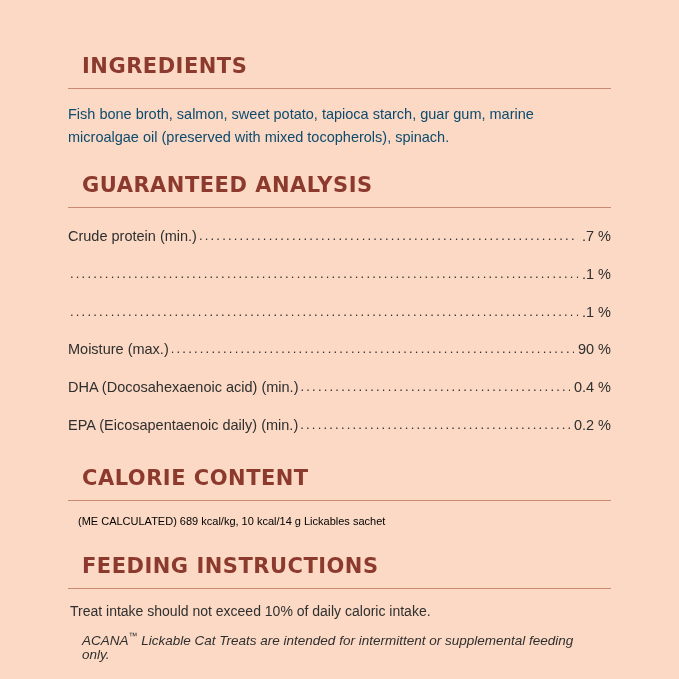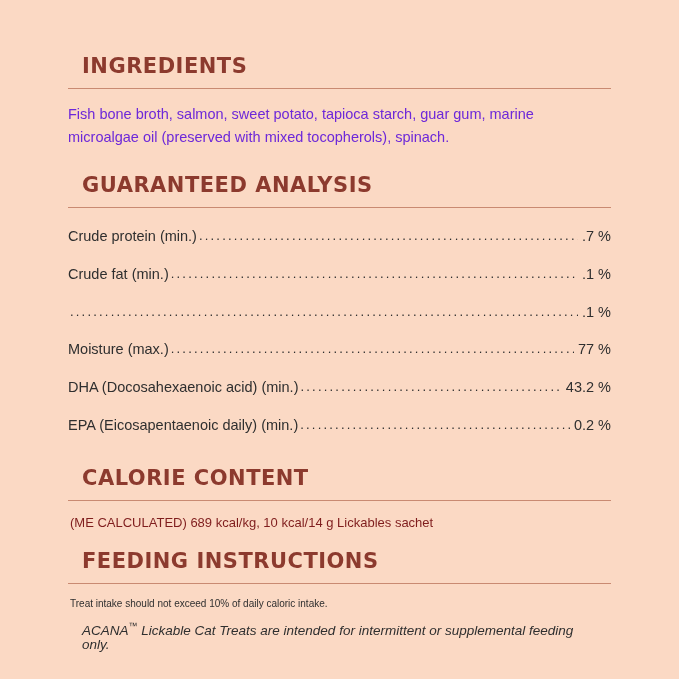--- a/index.html
+++ b/index.html
@@ -36,21 +36,21 @@
   }
   .rule {
     border: 0;
     border-top: 1px solid #c98a72;
     margin: 0 0 14px 0;
     width: 100%;
   }
   .body-text {
     font-size: 14.5px;
     line-height: 1.55;
-    color: #6d28d9;
+    color: #0c4a6e;
     margin: 0;
     max-width: 520px;
   }
   .spacer-lg { height: 26px; }
   .spacer-md { height: 20px; }
 
   
   .ga-list {
     list-style: none;
     margin: 0;
@@ -76,27 +76,27 @@
     color: #2f2f2f;
     letter-spacing: 2.2px;
     font-size: 13px;
     transform: translateY(-1px);
   }
   .ga-value {
     white-space: nowrap;
     padding-left: 2px;
   }
   .calorie-text {
-    font-size: 13px;
-    color: #7f1d1d;
-    margin: 0;
+    font-size: 11px;
+    color: #000000;
+    margin: 8px;
     padding-left: 2px;
   }
   .feeding-text {
-    font-size: 10px;
+    font-size: 14px;
     color: #2f2f2f;
     margin: 0 0 10px 0;
     padding-left: 2px;
   }
   .feeding-note {
     font-size: 13.5px;
     color: #2f2f2f;
     font-style: italic;
     margin: 12px;
     padding-left: 2px;
@@ -123,37 +123,36 @@
   <section class="section">
     <h2 class="heading">GUARANTEED ANALYSIS</h2>
     <hr class="rule">
     <ul class="ga-list">
       <li class="ga-row">
         <span class="ga-label">Crude protein (min.)</span>
         <span class="ga-dots">............................................................................................................</span>
         <span class="ga-value">.7 %</span>
       </li>
       <li class="ga-row">
-        <span class="ga-label">Crude fat (min.)</span>
         <span class="ga-dots">............................................................................................................</span>
         <span class="ga-value">.1 %</span>
       </li>
       <li class="ga-row">
         <span class="ga-dots">............................................................................................................</span>
         <span class="ga-value">.1 %</span>
       </li>
       <li class="ga-row">
         <span class="ga-label">Moisture (max.)</span>
         <span class="ga-dots">............................................................................................................</span>
-        <span class="ga-value">77 %</span>
+        <span class="ga-value">90 %</span>
       </li>
       <li class="ga-row">
         <span class="ga-label">DHA (Docosahexaenoic acid) (min.)</span>
         <span class="ga-dots">............................................................................................................</span>
-        <span class="ga-value">43.2 %</span>
+        <span class="ga-value">0.4 %</span>
       </li>
       <li class="ga-row">
         <span class="ga-label">EPA (Eicosapentaenoic daily) (min.)</span>
         <span class="ga-dots">............................................................................................................</span>
         <span class="ga-value">0.2 %</span>
       </li>
     </ul>
   </section>
 
   <div class="spacer-lg"></div>

